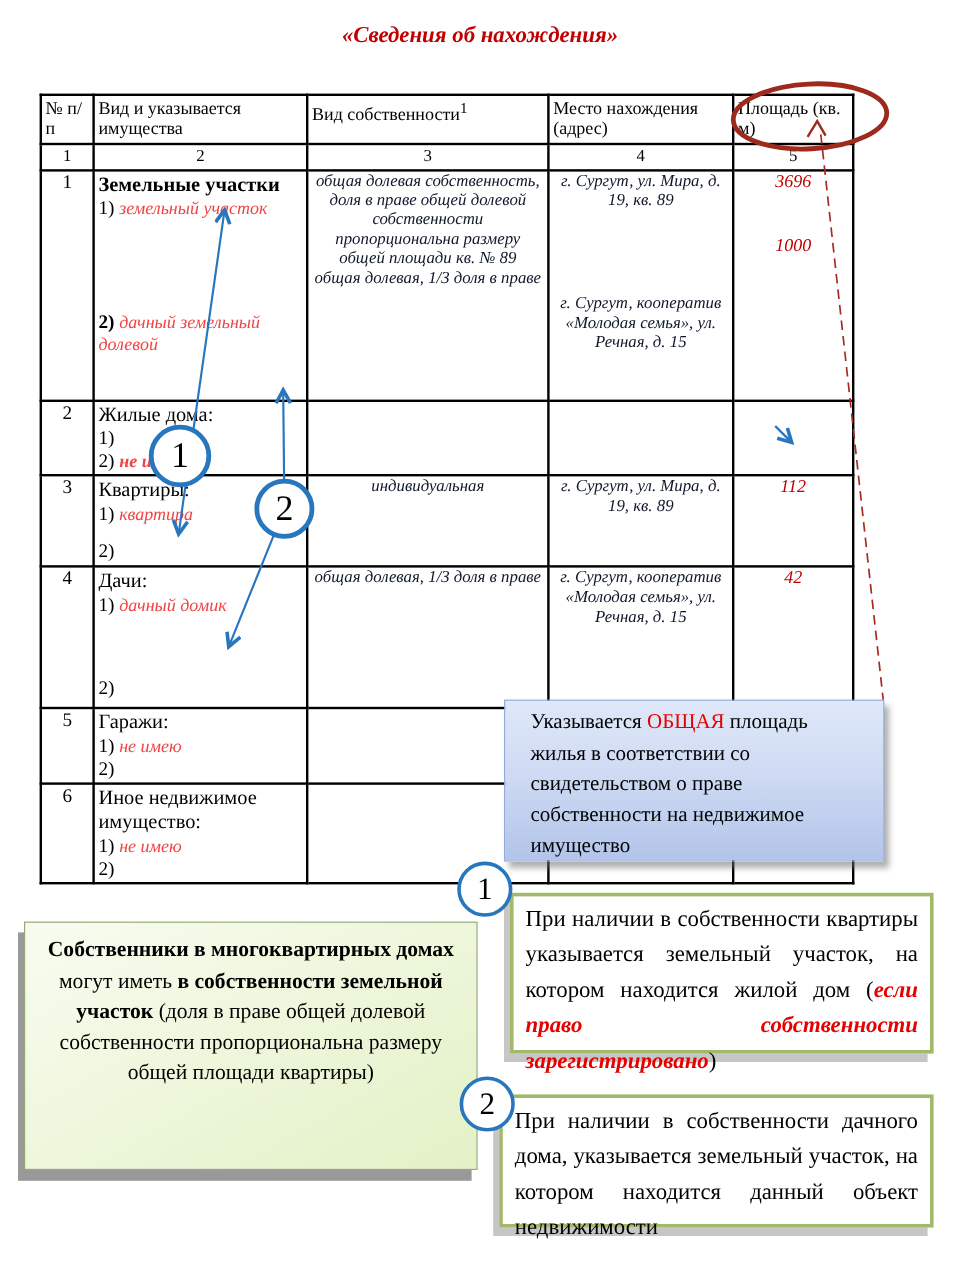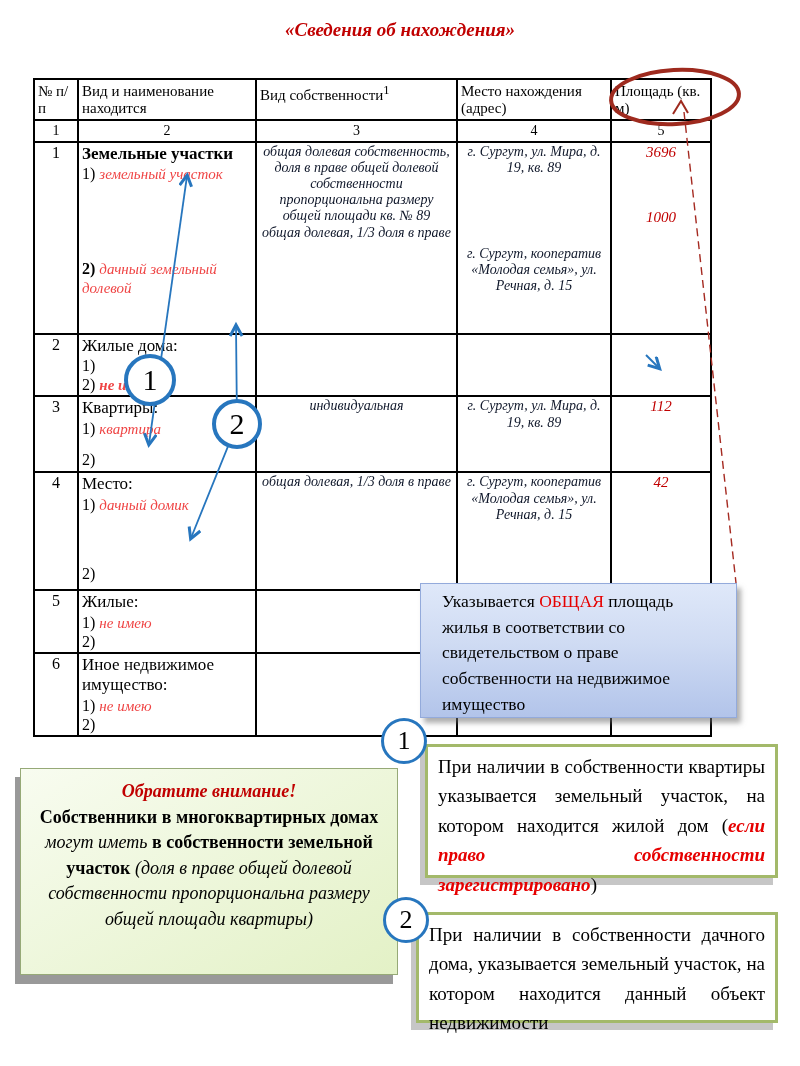--- a/index.html
+++ b/index.html
@@ -18,40 +18,40 @@
   .nums td{text-align:center;font-size:14px;line-height:20px;padding:0;}
   .cellnum{text-align:center;font-size:16px;}
   .cat{font-size:17px;line-height:1.2;}
   .b{font-weight:bold;}
   .item{font-size:16px;line-height:1.2;}
   .red-it{color:#ef4444;font-style:italic;font-size:15px;}
   .own,.addr{color:#0f172a;font-style:italic;font-size:14px;text-align:center;line-height:1.16;}
   .area{color:#C00000;font-style:italic;font-size:15px;text-align:center;}
   .mt-r1-item2{margin-top:76px;}
   .mt-r1-addr2{margin-top:70px;}
-  .mt-r1-area2{margin-top:48px;}
+  .mt-r1-area2{margin-top:36px;}
   .mt-r3-item2{margin-top:12px;}
   .mt-r4-item2{margin-top:50px;}
   .pt20{padding-top:20px;}.pt22{padding-top:22px;}.pt24{padding-top:24px;}
   .pt14{padding-top:14px;}.pt18{padding-top:18px;}
 
   
   .bluenote{position:absolute;left:420px;top:583px;width:317px;height:135px;box-sizing:border-box;
             background:linear-gradient(180deg,#dfe8f9 0%,#cfdbf3 45%,#b2c4ea 100%);
             border:1px solid #93aadb;box-shadow:4px 5px 5px rgba(110,110,110,.55);
             padding:5px 21px;font-size:17.5px;line-height:1.47;z-index:4;}
   .hl{color:#E60000;}
 
   
   .greennote{position:absolute;left:20px;top:768px;width:378px;height:207px;box-sizing:border-box;
              background:linear-gradient(150deg,#f8fcf0 0%,#e3f1c6 100%);
              border:1.5px solid #96a977;box-shadow:-5px 9px 0 rgba(128,128,128,.8);
              text-align:center;font-size:18px;line-height:1.42;padding:10px 8px;z-index:2;}
   .greennote .head{color:#C00000;font-weight:bold;font-style:italic;}
-  .it{font-style:italic;text-align:center;}
+  .it{text-align:center;}
 
   
   .note{position:absolute;background:#fff;border:3px solid #a3b96a;box-sizing:border-box;
         box-shadow:-5px 7px 0 rgba(168,168,168,.65);font-size:19px;line-height:1.55;
         text-align:justify;padding:5px 10px;z-index:3;}
   .note1{left:425px;top:744px;width:353px;height:134px;}
   .note2{left:416px;top:912px;width:362px;height:111px;}
   .em{color:#E60000;font-weight:bold;font-style:italic;}
 
   
@@ -80,21 +80,21 @@
         <col style="width:201px">
       <col style="width:154px">
         <col style="width:100px">
     </colgroup>
     <tbody>
     <tr class="hdr" style="height:35px">
       <td>
             <div>№ п/п</div>
           </td>
       <td>
-            <div>Вид и наименование находится</div>
+            <div>Вид и указывается имущества</div>
           </td>
       <td>
         <span>Вид собственности</span><sup>1</sup>
       </td>
       <td>
             <div>Место нахождения (адрес)</div>
           </td>
       <td>
             <div>Площадь (кв. м)</div>
           </td>
@@ -154,39 +154,39 @@
             <div class="addr">г. Сургут, ул. Мира, д. 19, кв. 89</div>
           </td>
       <td class="pt24">
             <div class="area">112</div>
           </td>
     </tr>
 
     <tr style="height:118px">
       <td class="cellnum">4</td>
       <td>
-        <div class="cat">Место:</div>
+        <div class="cat">Дачи:</div>
         <div class="item"><span>1)</span> <span class="red-it">дачный домик</span></div>
         <div class="item mt-r4-item2">2)</div>
       </td>
       <td class="pt22">
             <div class="own">общая долевая, 1/3 доля в праве</div>
           </td>
       <td class="pt18">
             <div class="addr">г. Сургут, кооператив «Молодая семья», ул. Речная, д. 15</div>
           </td>
       <td class="pt22">
             <div class="area">42</div>
           </td>
     </tr>
 
     <tr style="height:60px">
       <td class="cellnum">5</td>
       <td>
-        <div class="cat">Жилые:</div>
+        <div class="cat">Гаражи:</div>
         <div class="item"><span>1)</span> <span class="red-it">не имею</span></div>
         <div class="item">2)</div>
       </td>
       <td></td>
       <td></td>
       <td></td>
     </tr>
 
     <tr style="height:80px">
       <td class="cellnum">6</td>
@@ -230,21 +230,20 @@
       <span>2</span>
     </div>
   <div class="badge n1">
       <span>1</span>
     </div>
   <div class="badge n2">
       <span>2</span>
     </div>
 
   <div class="greennote">
-    <div class="head">Обратите внимание!</div>
     <div>
       <span class="b">Собственники в многоквартирных домах </span><span class="it">могут иметь</span><span class="b"> в собственности земельной участок </span><span class="it">(доля в праве общей долевой собственности пропорциональна размеру общей площади квартиры)</span>
     </div>
   </div>
 
   <div class="note note1">
     <span>При наличии в собственности квартиры указывается земельный участок, на котором находится жилой дом (</span><span class="em">если право собственности зарегистрировано</span><span>)</span>
   </div>
 
   <div class="note note2">

